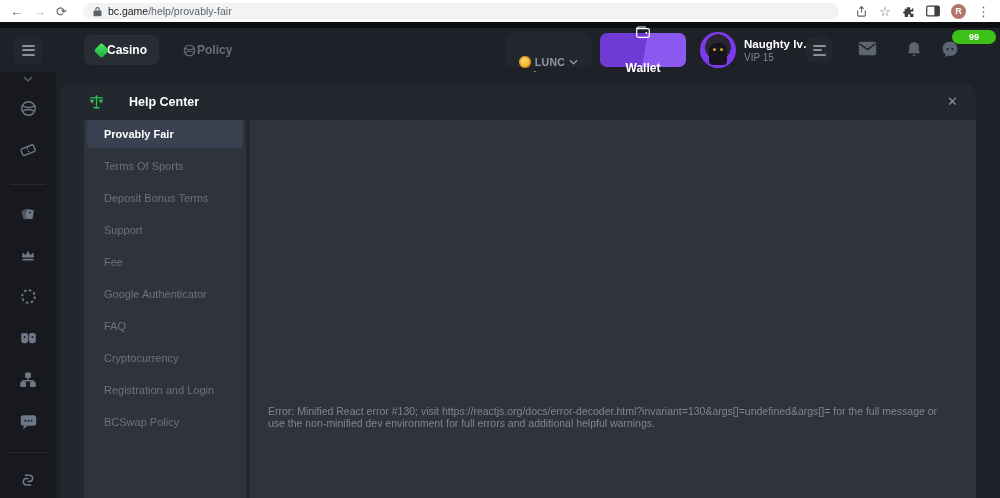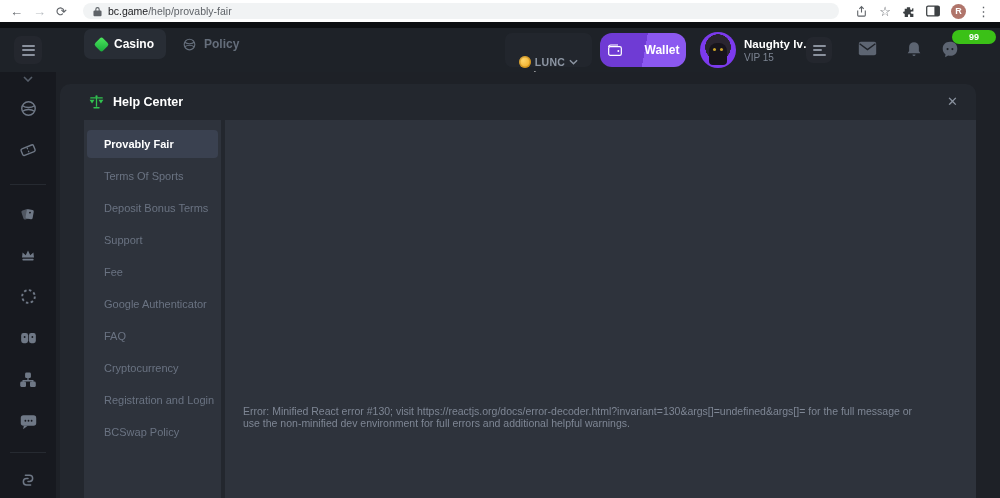--- a/index.html
+++ b/index.html
@@ -22,40 +22,40 @@
 
   
   .top-strip { position:absolute; top:22px; left:0; width:1000px; height:6px; background:#0c0e11; }
   .topnav { position:absolute; top:28px; left:0; width:1000px; height:44px; background:#1e2228; }
   .sq-btn { position:absolute; background:#24272e; border-radius:7px; display:flex; flex-direction:column;
             align-items:center; justify-content:center; gap:2.5px; }
   .bars span { display:block; width:13px; height:2px; border-radius:1px; background:#8a919d; }
   .bars { display:flex; flex-direction:column; gap:2.5px; }
   .bars.uneven span:nth-child(2){ width:9px; }
 
-  .pill { position:absolute; height:30px; top:1px; border-radius:7px; display:flex; align-items:center;
-          padding:0 12px; gap:7px; }
+  .pill { position:absolute; height:30px; top:7px; border-radius:7px; display:flex; align-items:center;
+          padding:0 12px; }
   .casino { left:84px; background:#282d35; }
   .casino .lbl { color:#fff; font-weight:bold; font-size:12px; }
   .diamond { width:11px; height:11px; border-radius:2.5px; transform:rotate(45deg);
              background:linear-gradient(135deg,#4fe95f,#17a93a); }
   .sports { left:170px; background:transparent; }
   .sports .lbl { color:#656e7b; font-weight:bold; font-size:12px; }
 
   .currency { position:absolute; left:505px; top:5px; width:87px; height:34px; background:#22262d;
               border-radius:7px; display:flex; flex-direction:column; align-items:center; justify-content:center; }
   .cur-row { display:flex; align-items:center; gap:4px;margin-top:40px; }
   .coin { width:12px; height:12px; border-radius:50%; background:radial-gradient(circle at 35% 35%, #ffd66b, #eda112);
           box-shadow:inset 0 0 0 1.5px rgba(146,92,0,.35); }
   .cur-code { color:#8d96a3; font-size:10.5px; font-weight:bold; letter-spacing:.3px; }
   .cur-amt { color:#ffffff; font-size:14px; font-weight:bold; margin-top:1px;text-align:center; }
 
-  .wallet { position:absolute; left:600px; top:5px; width:86px; height:34px; border-radius:12px;
+  .wallet { position:absolute; left:600px; top:5px; width:86px; height:34px; border-radius:7px;
             background:linear-gradient(100deg,#6f3bd4 52%,#8b58f0 52%);
-            display:flex; align-items:center; justify-content:center; gap:22px; }
+            display:flex; align-items:center; justify-content:center; gap:22px;flex-direction:column; }
   .wallet .lbl { color:#fff; font-weight:bold; font-size:12px; }
 
   .profile { position:absolute; left:700px; top:4px; display:flex; align-items:center; gap:8px; }
   .avatar { width:36px; height:36px; border-radius:50%;
             background:radial-gradient(circle at 50% 42%, #2a2530 0 46%, #7c3aed 47%); position:relative; overflow:hidden; }
   .avatar::before { content:""; position:absolute; left:9px; top:11px; width:18px; height:22px;
                     border-radius:8px 8px 4px 4px; background:#17141c; }
   .avatar::after { content:""; position:absolute; left:13px; top:16px; width:3px; height:3px; border-radius:50%;
                    background:#c9a227; box-shadow:7px 0 0 #c9a227; }
   .uname { color:#fff; font-weight:bold; font-size:11.5px; white-space:nowrap; }
@@ -69,25 +69,25 @@
 
   
   .sidebar { position:absolute; left:0; top:72px; width:56px; height:426px; background:#17191f; }
   .side-ico { position:absolute; left:16px; width:24px; height:24px; display:flex; align-items:center; justify-content:center; }
   .side-div { position:absolute; left:10px; width:36px; height:1px; background:#262a31; }
 
   
   .main { position:absolute; left:56px; top:72px; width:944px; height:426px; background:#1e2127; }
   .modal { position:absolute; left:4px; top:12px; width:916px; height:414px; background:#23272e;
            border-radius:10px 10px 0 0; overflow:hidden; }
-  .modal-header { position:relative; height:36px; display:flex; align-items:center; padding-left:28px; gap:8px; }
+  .modal-header { position:relative; height:36px; display:flex; align-items:center; padding-left:28px; gap:24px; }
   .modal-title { color:#fff; font-weight:bold; font-size:12.5px; }
   .modal-close { position:absolute; right:18px; top:10px; color:#8b93a0; font-size:13px; cursor:pointer; }
   .modal-body { position:absolute; left:24px; right:0; top:36px; bottom:0; display:flex; gap:4px; }
-  .menu-panel { width:137px; background:#2e333c; padding:10px 3px 0; overflow:hidden; }
+  .menu-panel { width:162px; background:#2e333c; padding:0 3px 0; overflow:hidden; }
   .menu-item { height:28px; line-height:28px; margin-bottom:4px; padding:0 17px; border-radius:4px;
                color:#6a7382; font-size:11px; white-space:nowrap; cursor:pointer; }
   .menu-item.selected { background:#3a4150; color:#ffffff; font-weight:bold; }
   .content-panel { flex:1; background:#2e333c; position:relative; }
   .error-text { position:absolute; left:18px; top:285px; width:676px; color:#7e8694;
                 font-size:10.5px; line-height:12px; }
 
   svg { display:block; }
 </style>
 </head>

